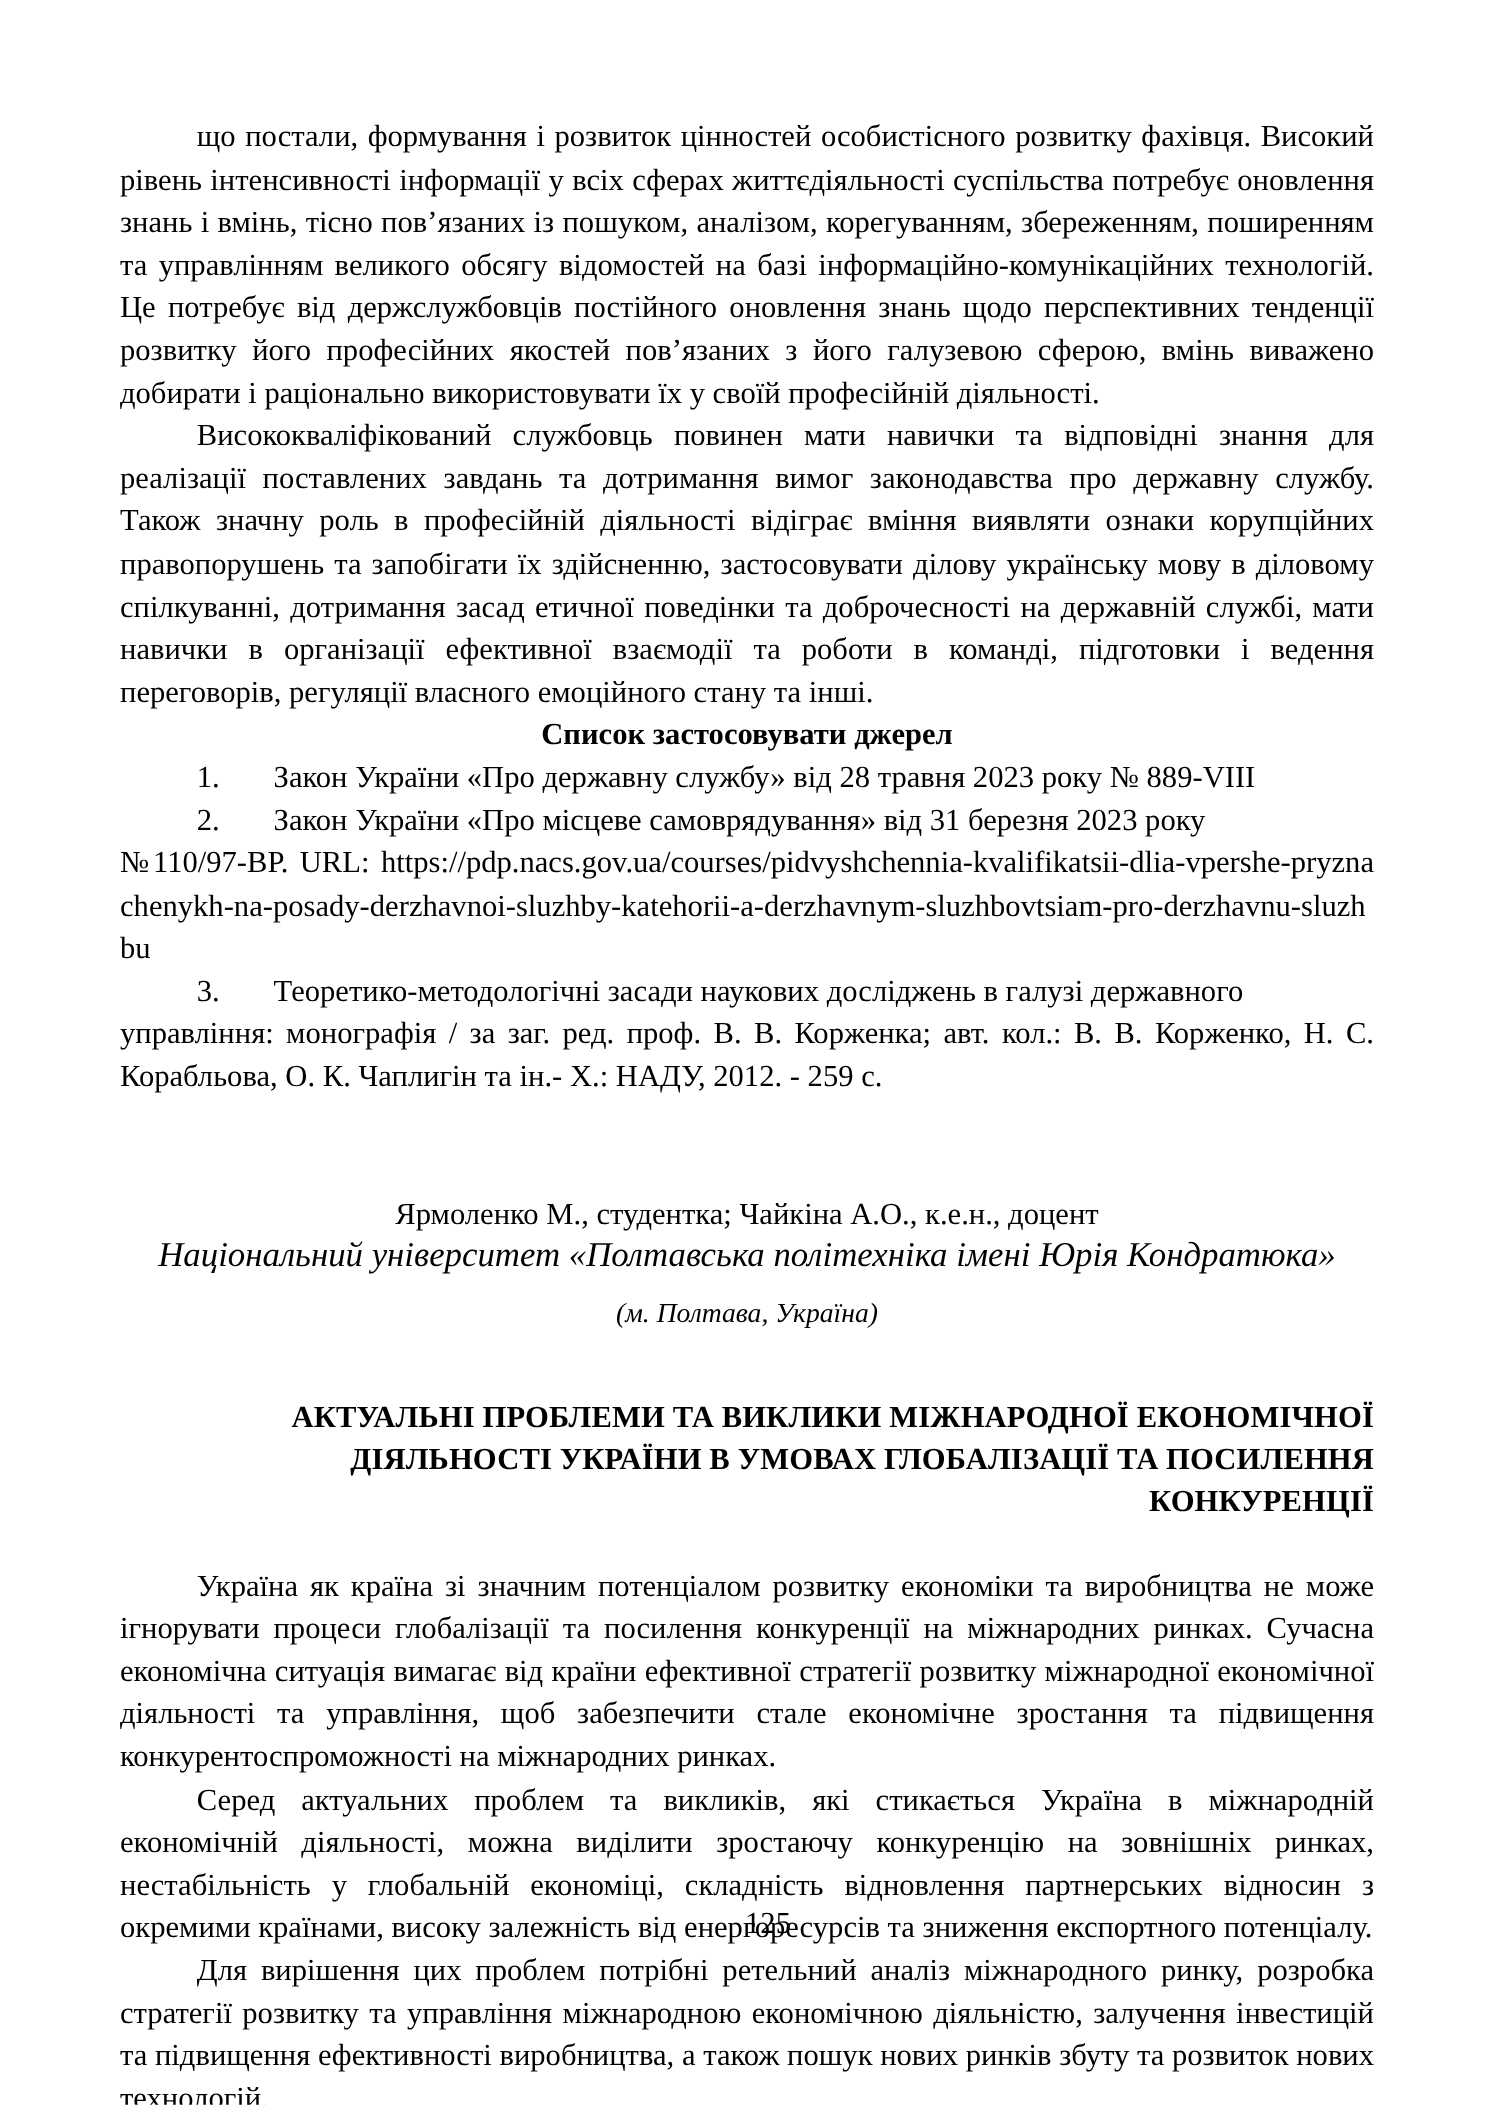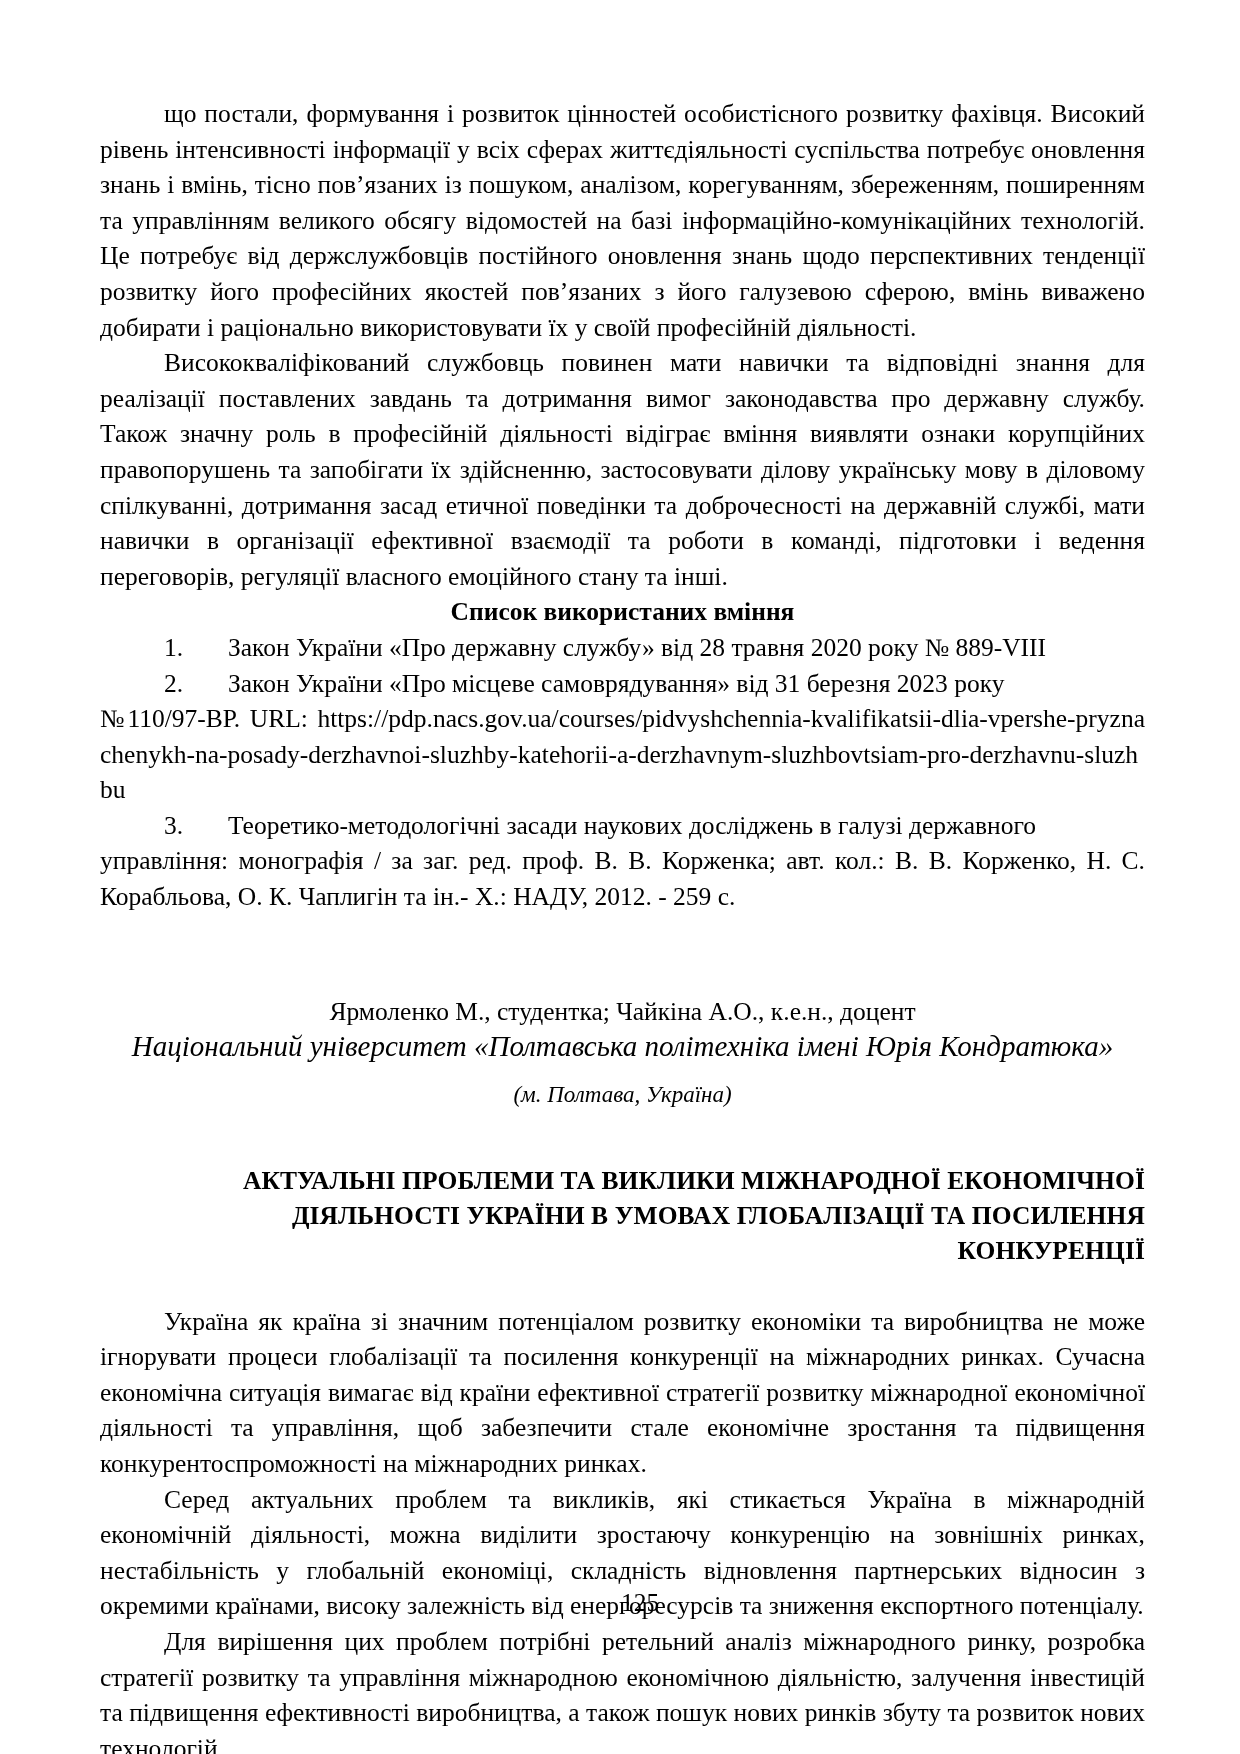--- a/index.html
+++ b/index.html
@@ -117,24 +117,24 @@
 </head>
 <body>
 
 <div class="page">
   <div class="content">
 
     <p class="body indent">що постали, формування і розвиток цінностей особистісного розвитку фахівця. Високий рівень інтенсивності інформації у всіх сферах життєдіяльності суспільства потребує оновлення знань і вмінь, тісно пов’язаних із пошуком, аналізом, корегуванням, збереженням, поширенням та управлінням великого обсягу відомостей на базі інформаційно-комунікаційних технологій. Це потребує від держслужбовців постійного оновлення знань щодо перспективних тенденції розвитку його професійних якостей пов’язаних з його галузевою сферою, вмінь виважено добирати і раціонально використовувати їх у своїй професійній діяльності.</p>
 
     <p class="body indent">Висококваліфікований службовць повинен мати навички та відповідні знання для реалізації поставлених завдань та дотримання  вимог законодавства про державну службу. Також значну роль в професійній діяльності відіграє вміння виявляти ознаки корупційних правопорушень та   запобігати їх здійсненню, застосовувати ділову українську мову в діловому спілкуванні, дотримання засад етичної поведінки та доброчесності на державній службі, мати навички в організації ефективної взаємодії та роботи в команді, підготовки і ведення переговорів, регуляції власного емоційного стану та інші.</p>
 
-    <p class="heading-center">Список використаних вміння</p>
+    <p class="heading-center">Список застосовувати джерел</p>
 
     <p class="ref-item">
-      <span class="num">1.</span><span>Закон України «Про державну службу» від 28 травня 2020 року № 889-VIII</span>
+      <span class="num">1.</span><span>Закон України «Про державну службу» від 28 травня 2023 року № 889-VIII</span>
     </p>
 
     <p class="ref-item">
       <span class="num">2.</span><span>Закон України «Про місцеве самоврядування» від 31 березня 2023 року</span>
     </p>
     <p class="ref-cont url-wrap"><span>№110/97-ВР.    URL:    </span><span>https://pdp.nacs.gov.ua/courses/pidvyshchennia-kvalifikatsii-dlia-vpershe-pryznachenykh-na-posady-derzhavnoi-sluzhby-katehorii-a-derzhavnym-sluzhbovtsiam-pro-derzhavnu-sluzhbu</span></p>
 
     <p class="ref-item">
       <span class="num">3.</span><span>Теоретико-методологічні засади наукових досліджень в галузі державного</span>
     </p>

